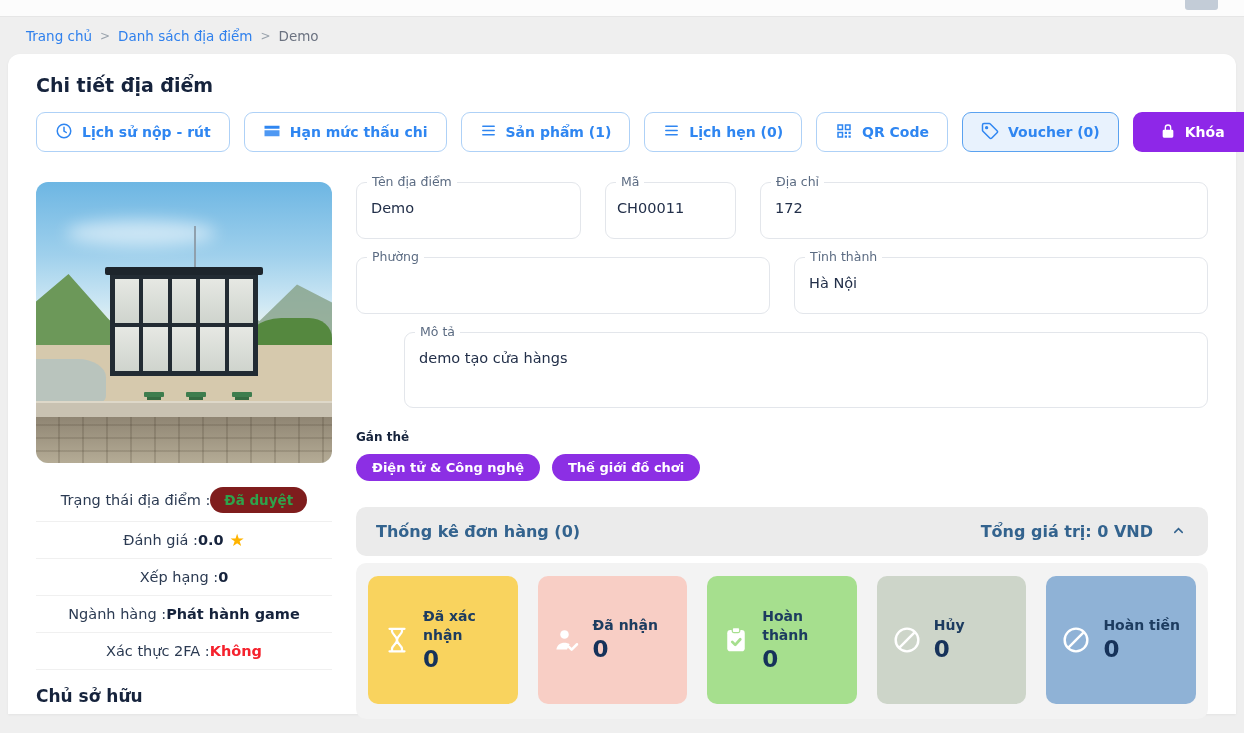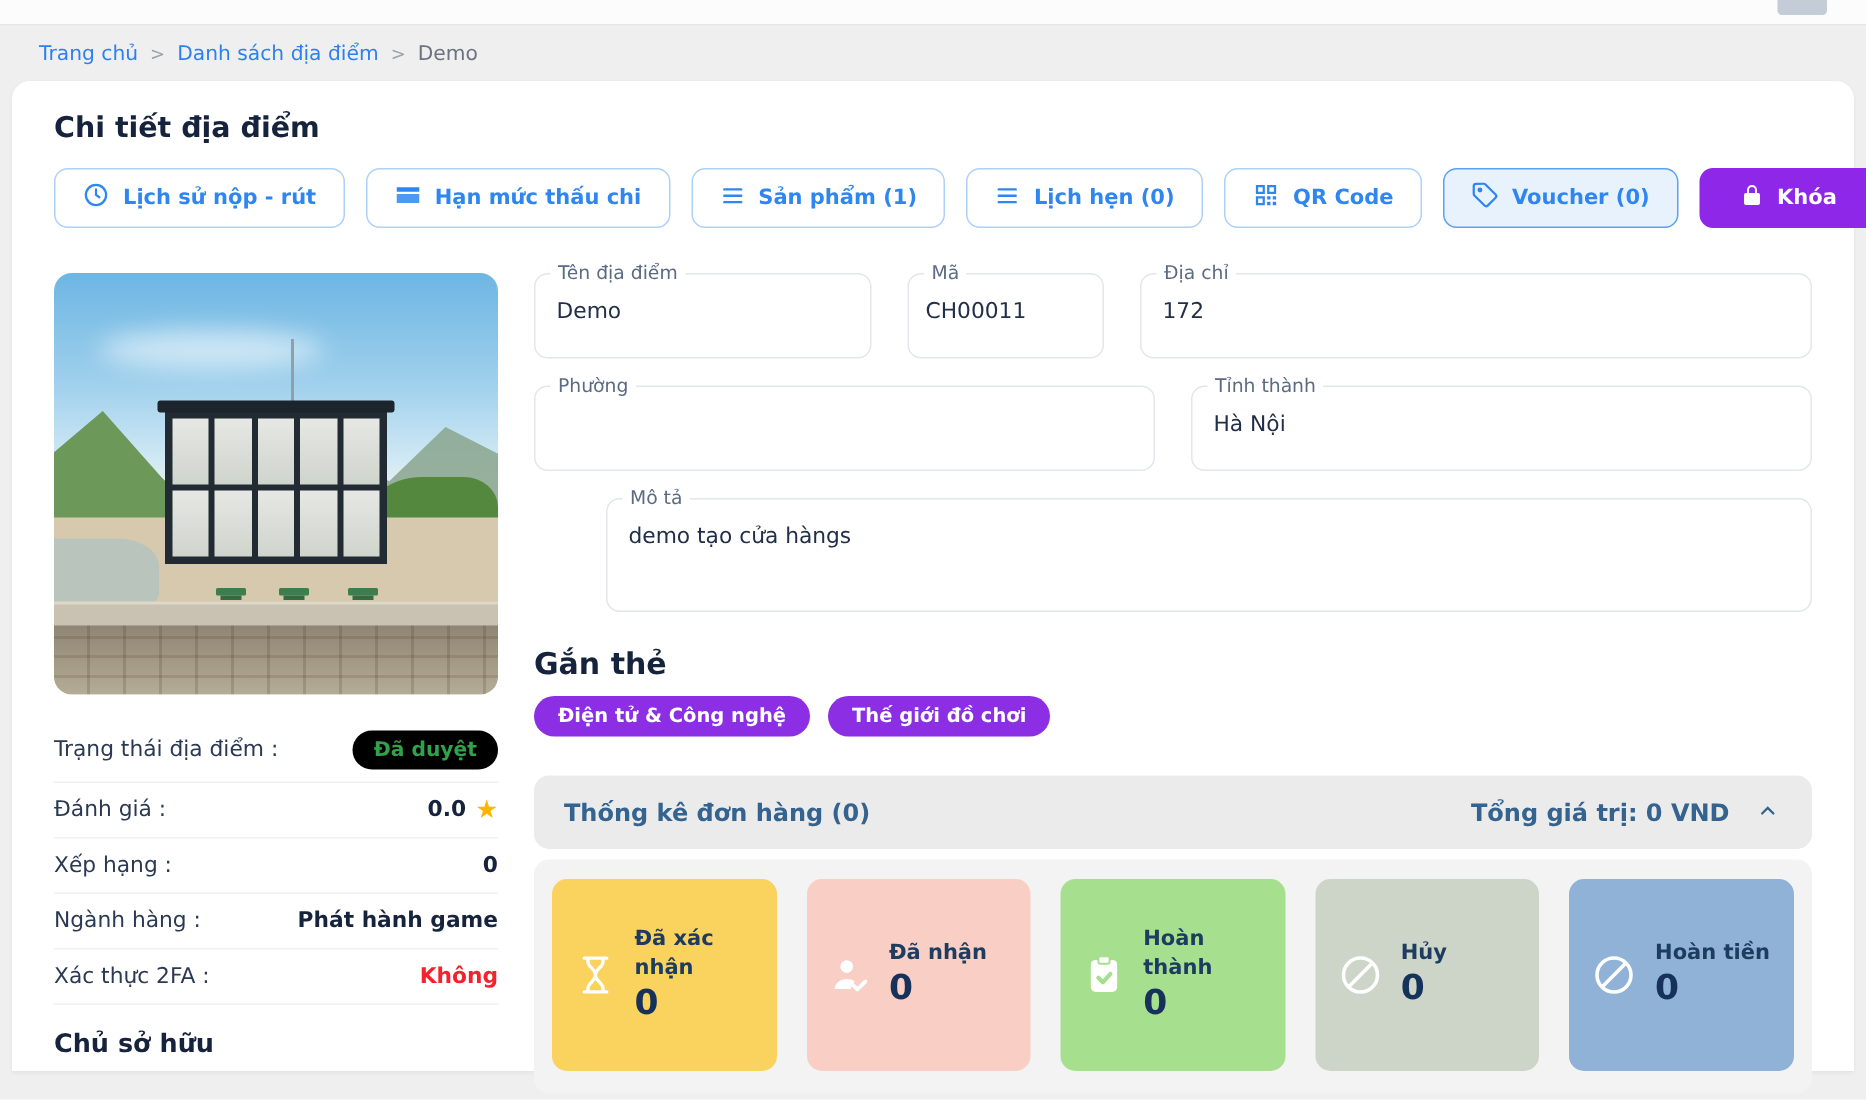--- a/index.html
+++ b/index.html
@@ -55,42 +55,42 @@
   .ph-antenna { position:absolute; left:158px; top:44px; width:2px; height:50px; background:#8fa0ad; }
   .ph-building { position:absolute; left:74px; top:92px; width:148px; height:102px; background:#222b33;
                  display:grid; grid-template-columns:repeat(5,1fr); grid-template-rows:1fr 1fr; gap:4px; padding:5px; }
   .ph-building::before { content:""; position:absolute; left:-5px; top:-7px; right:-5px; height:8px; background:#1d252c; border-radius:2px; }
   .ph-pane { background:linear-gradient(180deg,#e6e8e3,#cfd4cd); }
   .ph-bench { position:absolute; bottom:66px; width:20px; height:5px; background:#3e7d4e; border-radius:1px; }
   .ph-bench::after { content:""; position:absolute; left:3px; top:5px; width:14px; height:3px; background:#356b42; }
 
   
   .info-rows { margin-top:16px; }
-  .info-row { display:flex; justify-content:space-between; align-items:center; padding:8px 0; border-bottom:1px solid #f0f0f0; font-size:14.5px; min-height:37px; }
+  .info-row { display:flex; justify-content:center; align-items:center; padding:8px 0; border-bottom:1px solid #f0f0f0; font-size:14.5px; min-height:37px; }
   .info-label { color:#2b3a52; }
   .info-value-bold { font-weight:bold; color:#16233c; }
-  .badge-approved { background:#000000; color:#2fa24b; font-weight:bold; font-size:13.5px; padding:5px 14px; border-radius:15px; }
+  .badge-approved { background:#7f1d1d; color:#2fa24b; font-weight:bold; font-size:13.5px; padding:5px 14px; border-radius:15px; }
   .rating-wrap { display:flex; align-items:center; gap:6px; }
   .star { color:#ffb400; font-size:17px; line-height:1; }
   .value-danger { color:#f5222d; font-weight:bold; }
   .owner-heading { margin-top:16px; font-size:17px; font-weight:bold; color:#16233c; }
 
   
   .fields-row { display:flex; gap:24px; margin-bottom:18px; }
   .field { position:relative; border:1px solid #e3e6eb; border-radius:9px; padding:17px 14px 12px; min-height:57px; background:#fff; }
   .field-label { position:absolute; top:-9px; left:10px; background:#fff; padding:0 5px; font-size:12.5px; color:#5b6b82; white-space:nowrap; }
   .field-value { font-size:14.5px; color:#222f49; min-height:17px; }
   .w-name { width:225px; flex-shrink:0; }
   .w-code { width:131px; flex-shrink:0;padding-left:11px; }
   .w-grow { flex:1; }
   .w-third { flex:1; }
   .field-textarea { height:76px; margin-bottom:22px;margin-left:48px; }
 
   
-  .tags-heading { font-size:20px; font-weight:bold; color:#16233c; margin-bottom:10px; }
+  .tags-heading { font-size:12px; font-weight:bold; color:#16233c; margin-bottom:10px; }
   .tags { display:flex; gap:12px; margin-bottom:26px; }
   .tag { background:#8c2fe4; color:#fff; font-size:13px; font-weight:bold; padding:6px 16px; border-radius:14px; cursor:pointer; }
 
   
   .stats-header { background:#ebebeb; border-radius:10px; padding:0 20px; height:49px; display:flex; justify-content:space-between; align-items:center; color:#33638e; }
   .stats-title { font-size:16px; font-weight:bold; }
   .stats-total-wrap { display:flex; align-items:center; gap:16px; }
   .stats-total { font-size:16px; font-weight:bold; }
   .chevron-btn { background:none; border:none; cursor:pointer; color:#33638e; display:flex; align-items:center; padding:2px; }
   .stats-body { background:#f3f3f3; border-radius:10px; margin-top:7px; padding:13px 12px 15px; display:flex; gap:20px; }

